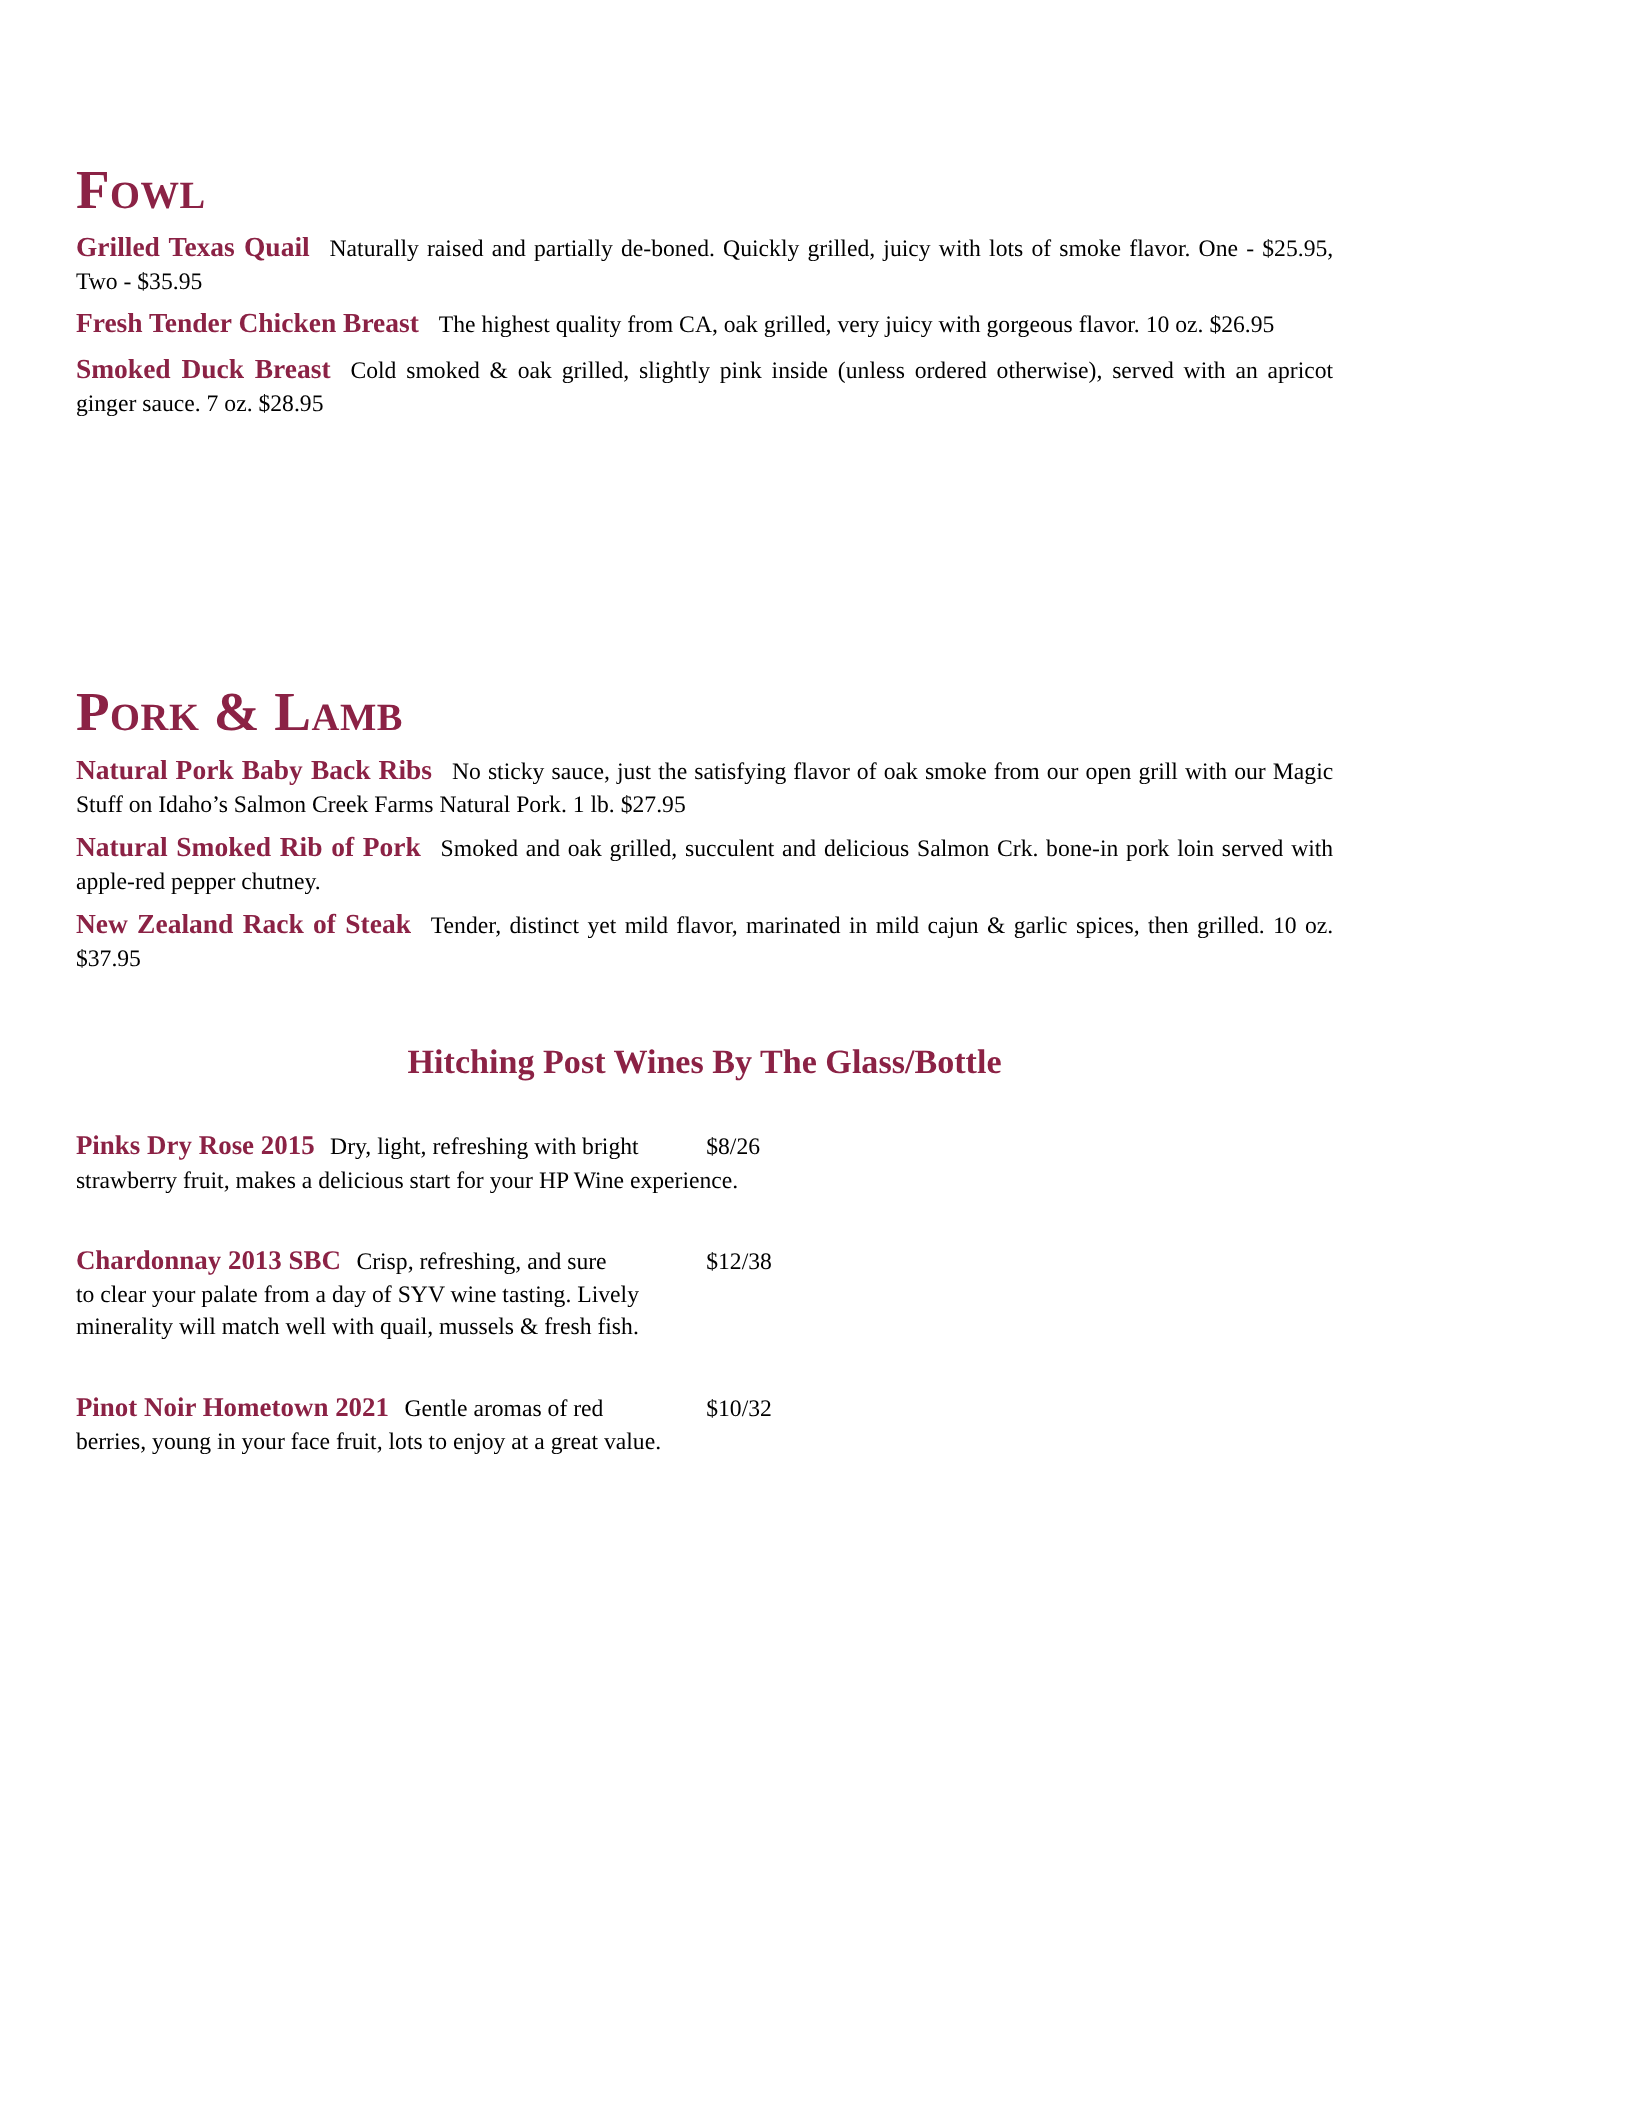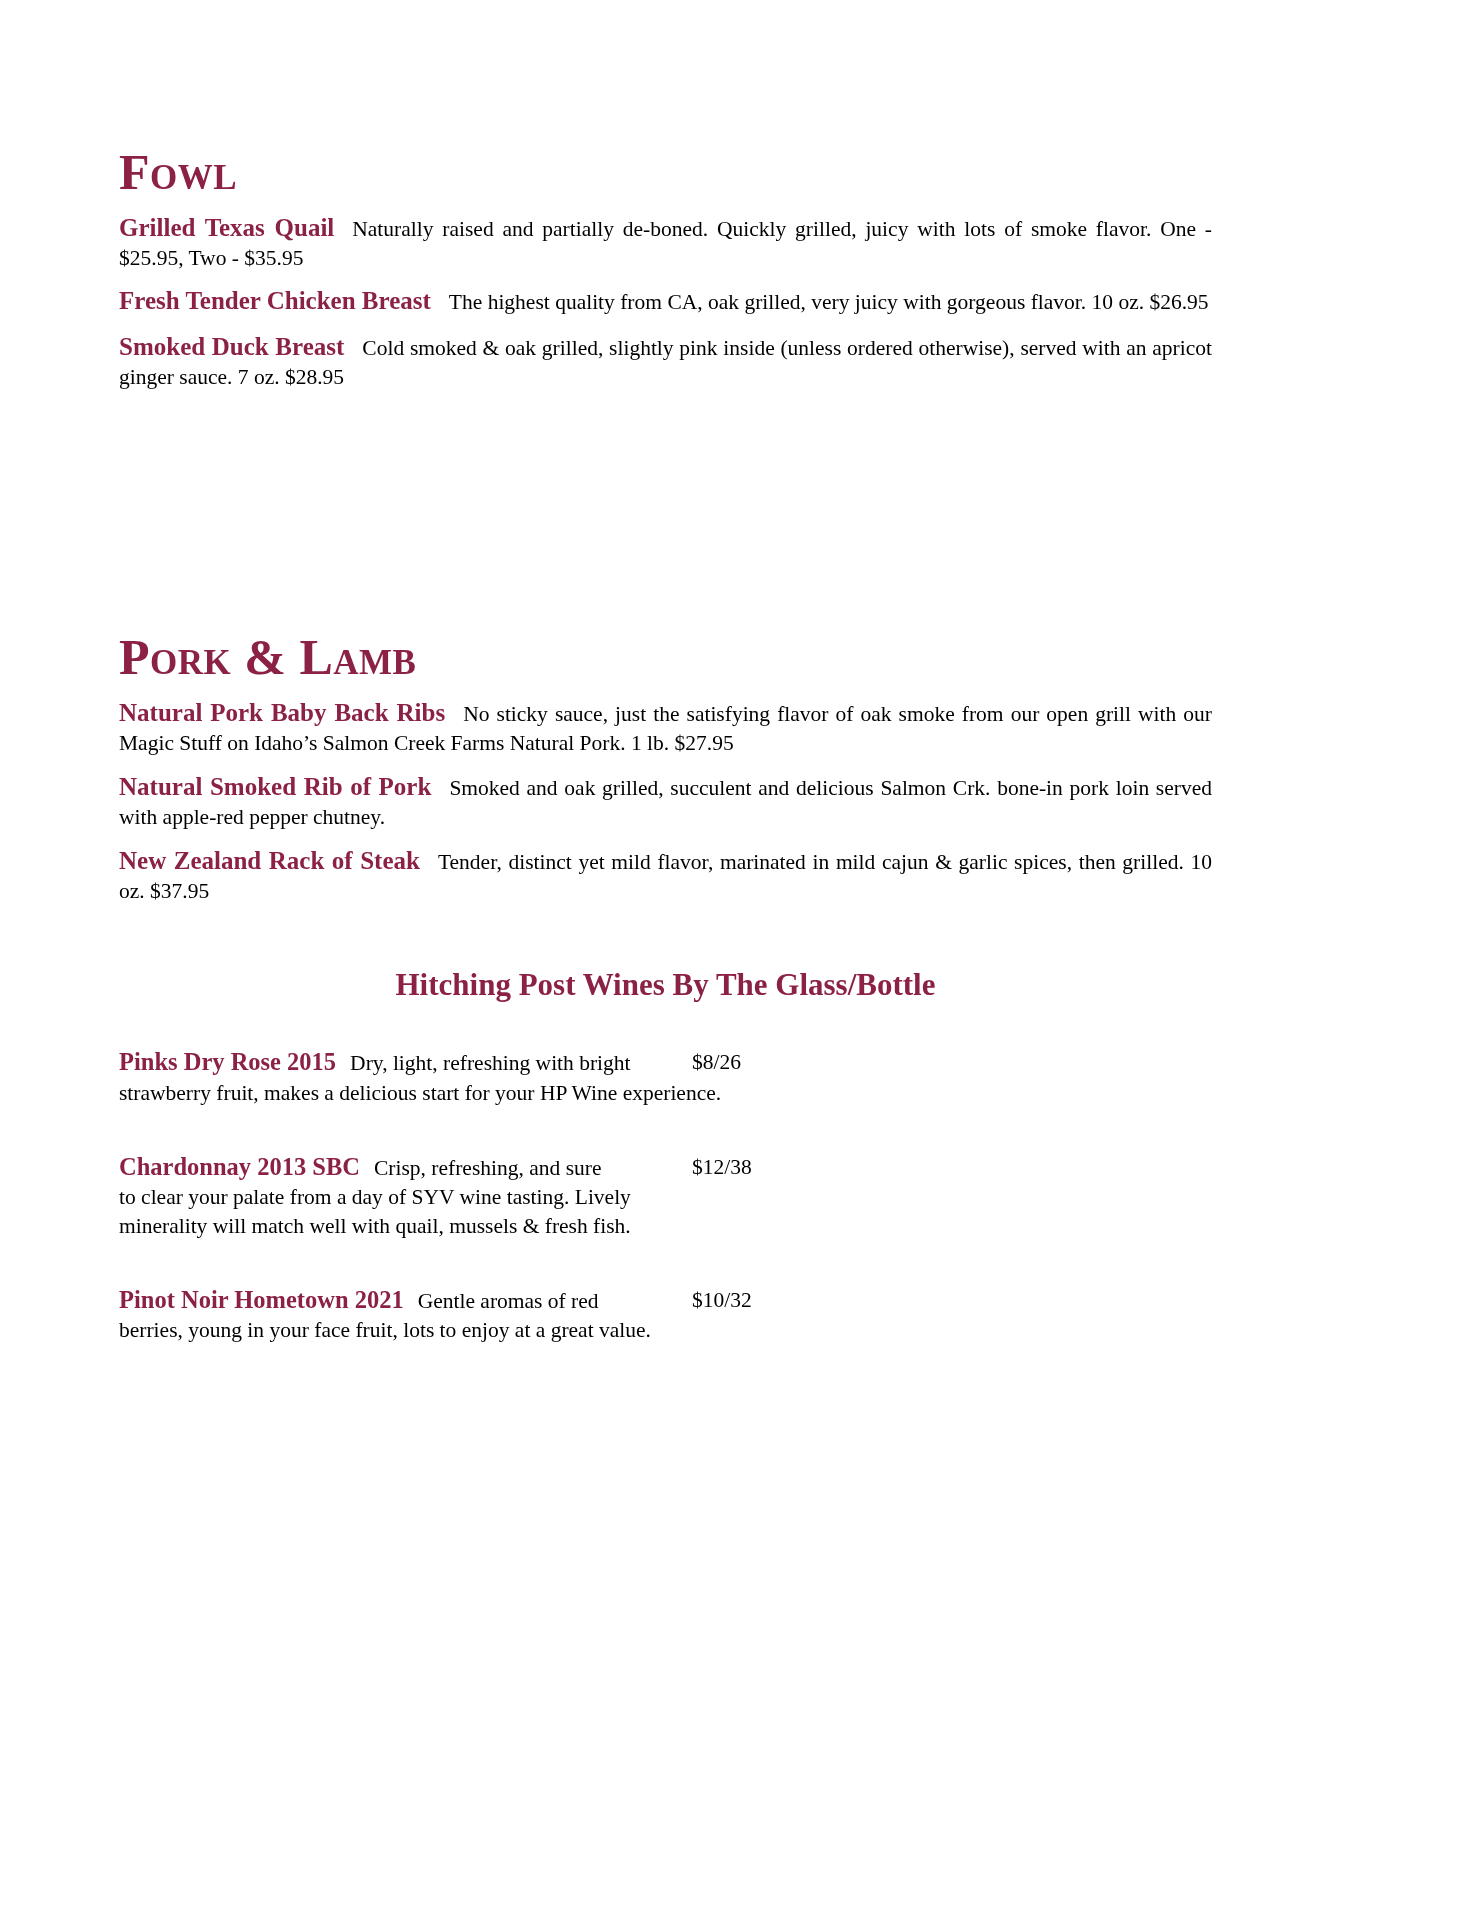--- a/index.html
+++ b/index.html
@@ -8,36 +8,36 @@
     background: #ffffff;
   }
   body {
     width: 1484px;
     min-height: 1920px;
     font-family: "Liberation Serif", "DejaVu Serif", serif;
     color: #000000;
     box-sizing: border-box;
   }
   .page {
-    padding: 146px 272px 80px 119px;
+    padding: 146px 272px 80px 69px;
   }
   .section-title {
     font-variant: small-caps;
     font-weight: bold;
     font-size: 50px;
     line-height: 1.05;
     color: var(--accent, #8b2245);
     margin: 0 0 10px 0;
     letter-spacing: 0.5px;
   }
   .menu-item {
     font-size: 21.5px;
     line-height: 1.33;
     text-align: justify;
-    margin: 12px 0 8px 0;
+    margin: 0 0 8px 0;
   }
   .item-name {
     font-size: 25px;
     font-weight: bold;
     color: var(--accent, #8b2245);
     margin-right: 18px;
   }
   .extra-line {
     white-space: pre-wrap;
     font-size: 21.5px;

